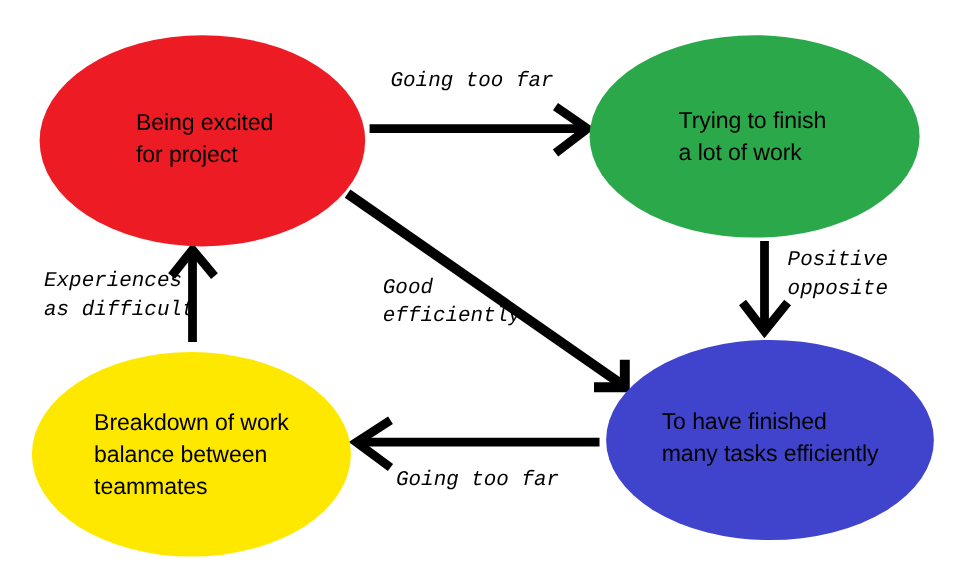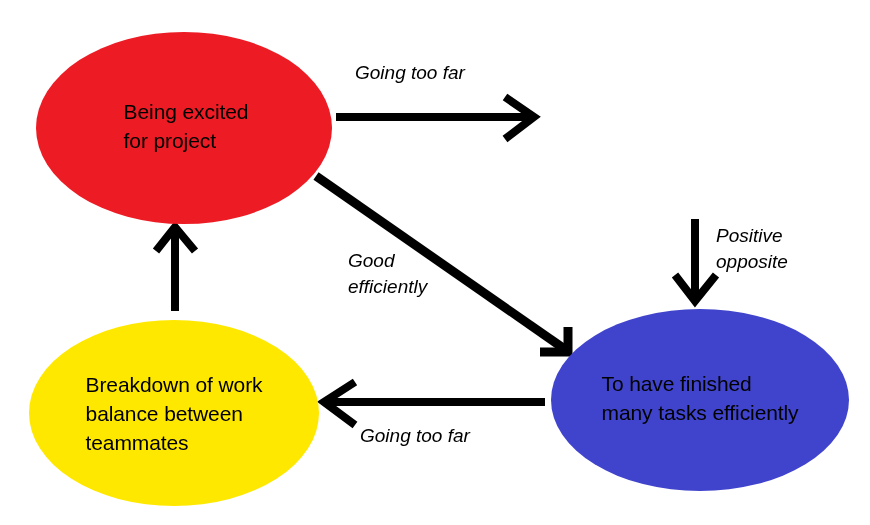--- a/index.html
+++ b/index.html
@@ -46,21 +46,21 @@
     left: 551px; top: 309px; width: 298px; height: 182px;
   }
   #node-red .node-label   { transform: translate(2px, -2px); }
   #node-green .node-label { transform: translate(-2px, 0px); }
   #node-yellow .node-label{ transform: translate(0px, 0px); }
   #node-blue .node-label  { transform: translate(0px, -2px); }
 
   .edge-label {
     position: absolute;
     color: #000000;
-    font-family: Liberation Sans, sans-serif;
+    font-family: Liberation Mono, monospace;
     font-style: italic;
     font-size: 19px;
     line-height: 26px;
     white-space: pre-line;
     text-align: left;
   }
   #lbl-going-too-far-top { left: 355px; top: 60px; }
   #lbl-positive-opposite { left: 716px; top: 223px; }
   #lbl-experiences       { left: 40px;  top: 242px; }
   #lbl-good-supplement   { left: 348px; top: 248px; }
@@ -110,36 +110,42 @@
       <path class="stroke" d="M316,176 L566,350" stroke-width="9"></path>
       <path class="stroke" d="M568,327 L568,352 L540,352" stroke-width="9"></path>
     </g>
   </svg>
 
   <div class="node" id="node-red" style="background:#ED1C24;">
     <div class="node-label">Being excited
 for project</div>
   </div>
 
+  <div class="node" id="node-green" style="background:#2BA84A;">
+    <div class="node-label">Trying to finish
+a lot of work</div>
+  </div>
 
   <div class="node" id="node-yellow" style="background:#FFE800;">
     <div class="node-label">Breakdown of work
 balance between
 teammates</div>
   </div>
 
   <div class="node" id="node-blue" style="background:#4044CC;">
     <div class="node-label">To have finished
 many tasks efficiently</div>
   </div>
 
   <div class="edge-label" id="lbl-going-too-far-top">Going too far</div>
 
   <div class="edge-label" id="lbl-positive-opposite">Positive
 opposite</div>
 
   <div class="edge-label" id="lbl-going-too-far-bot">Going too far</div>
 
+  <div class="edge-label" id="lbl-experiences">Experiences
+as difficult</div>
 
   <div class="edge-label" id="lbl-good-supplement">Good
 efficiently</div>
 
 </div>
 
 </body></html>

